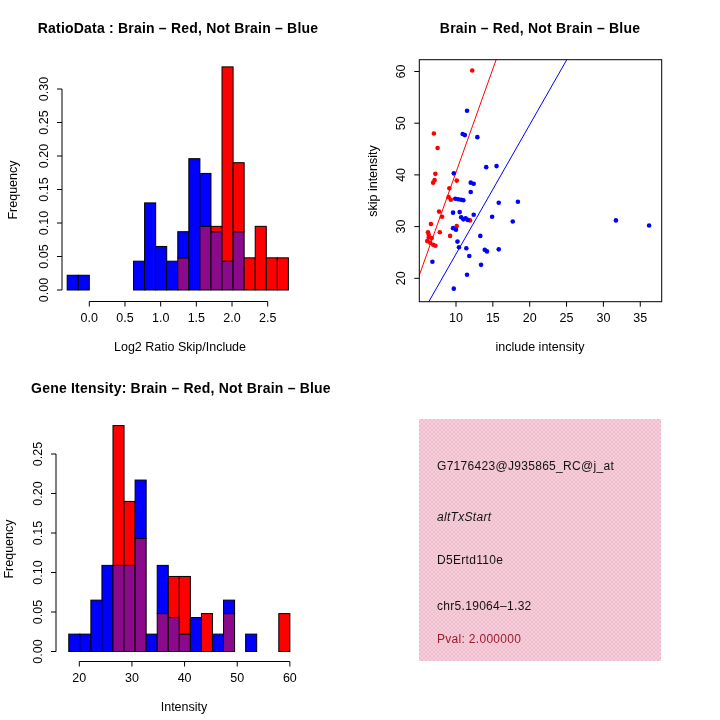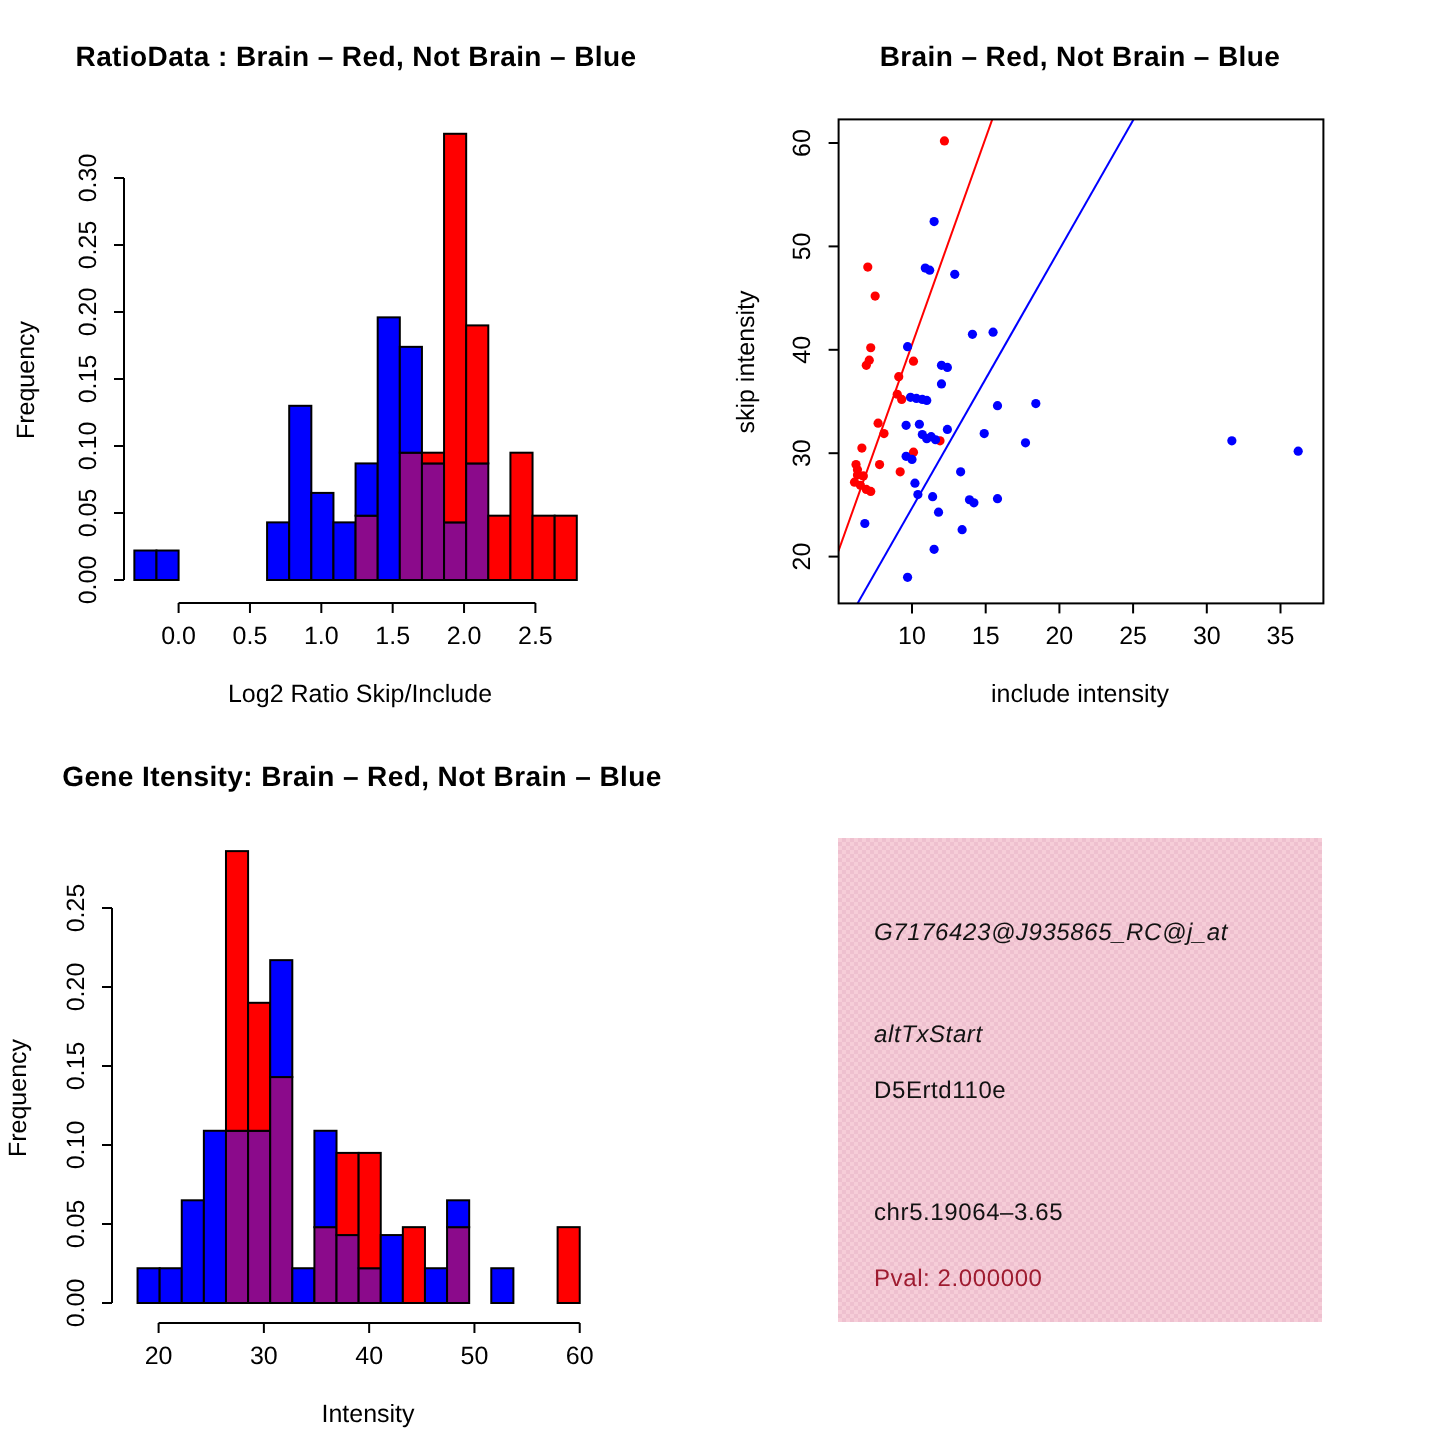--- a/index.html
+++ b/index.html
@@ -9,23 +9,23 @@
   svg text{font-family:"Liberation Sans",sans-serif;fill:#000;}
   svg text.tick{font-size:12.5px;}
   svg text.lab{font-size:12.5px;}
   svg text.title{font-size:14px;font-weight:bold;letter-spacing:.2px;}
   .info-box{position:absolute;left:419px;top:419px;width:242px;height:242px;
     background-color:#f6cdd8;
     background-image:linear-gradient(45deg,#eec0cf 25%,transparent 25%,transparent 75%,#eec0cf 75%),
                      linear-gradient(45deg,#eec0cf 25%,transparent 25%,transparent 75%,#eec0cf 75%);
     background-size:4px 4px;background-position:0 0,2px 2px;}
   .info-line{position:absolute;left:18px;font-size:12px;letter-spacing:.3px;color:#121212;white-space:nowrap;}
-  .info-line.l1{top:40px;font-style:italic;}
+  .info-line.l1{top:40px;}
   .info-line.l2{top:91px;font-style:italic;}
-  .info-line.l3{top:119px;}
+  .info-line.l3{top:134px;}
   .info-line.l4{top:180px;}
   .info-line.l5{top:213px;color:#9e1b30;}
 </style>
 </head>
 <body>
 
 <div class="page">
   <svg id="plots" width="720" height="720" viewBox="0 0 720 720">
       <g>
         <line x1="62" y1="290" x2="62" y2="89" stroke="#000" stroke-width="1"></line>
@@ -234,16 +234,16 @@
         <rect x="223.53359999999998" y="600.15" width="11.054400000000044" height="13.430000000000064" fill="#0000ff" stroke="#000" stroke-width="1"></rect>
         <rect x="245.6424" y="634.12" width="11.054399999999987" height="17.379999999999995" fill="#0000ff" stroke="#000" stroke-width="1"></rect>
         <rect x="278.8056" y="613.58" width="11.054399999999987" height="37.91999999999996" fill="#ff0000" stroke="#000" stroke-width="1"></rect>
       </g>
     </svg>
 
   <div class="info-box">
     <div class="info-line l1">G7176423@J935865_RC@j_at</div>
     <div class="info-line l2">altTxStart</div>
     <div class="info-line l3">D5Ertd110e</div>
-    <div class="info-line l4">chr5.19064–3.65</div>
+    <div class="info-line l4">chr5.19064–1.32</div>
     <div class="info-line l5">Pval: 2.000000</div>
   </div>
 </div>
 
 </body></html>

